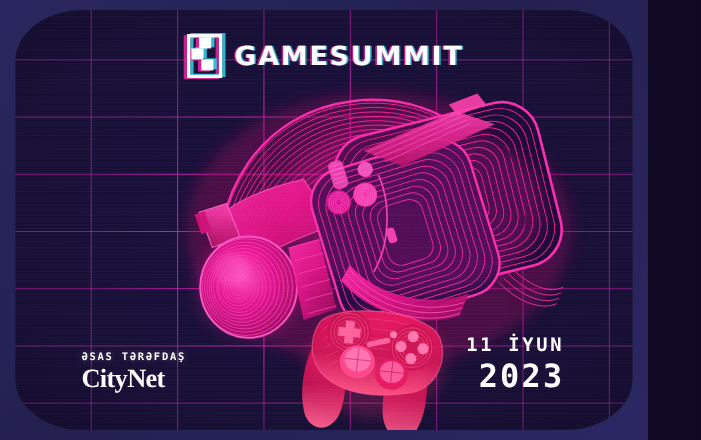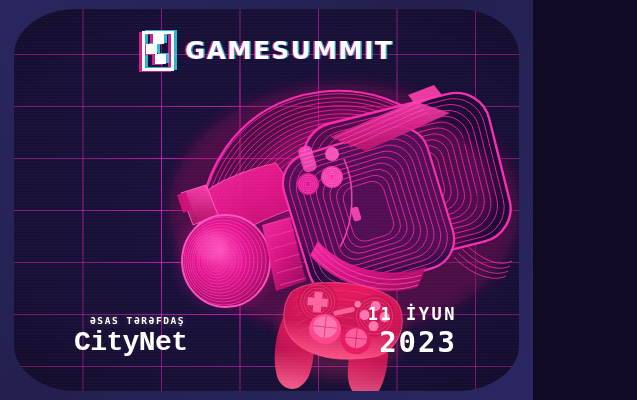--- a/index.html
+++ b/index.html
@@ -1,21 +1,21 @@
 <!DOCTYPE html>
 <html><head>
 <meta charset="utf-8">
 <title>GameSummit Banner</title>
 <style>
   html,body{margin:0;padding:0;background:#100a24;}
   body{font-family:"Liberation Sans",sans-serif;}
 
   .banner{
     position:relative;
-    width:533px;height:400px;
+    width:589px;height:400px;
     overflow:hidden;
     background:#272457;
   }
 
   
   .bezel{
     position:absolute;inset:0;
     background:linear-gradient(135deg,#2a2760 0%,#232050 45%,#2b2763 100%);
   }
 
@@ -106,27 +106,27 @@
   
   .partner{
     position:absolute;left:60px;bottom:34px;text-align:left;
   }
   .partner-kicker{
     font-family:"DejaVu Sans Mono",monospace;
     font-size:9.5px;
     font-weight:700;
     letter-spacing:1.6px;
     color:#ffffff;
-    margin:0 0 3px 16px;
+    margin:0 0 3px 0;
     text-shadow:0 0 6px rgba(255,255,255,.25);
   }
   .partner-name{
-    font-family:Liberation Mono, monospace;
+    font-family:Liberation Serif, serif;
     font-weight:700;
-    font-size:28px;
+    font-size:24px;
     letter-spacing:-0.6px;
     color:#ffffff;
     line-height:1;
   }
 
   
   .date{
     position:absolute;right:62px;bottom:34px;text-align:right;
     font-family:"DejaVu Sans Mono",monospace;
     color:#ffffff;

